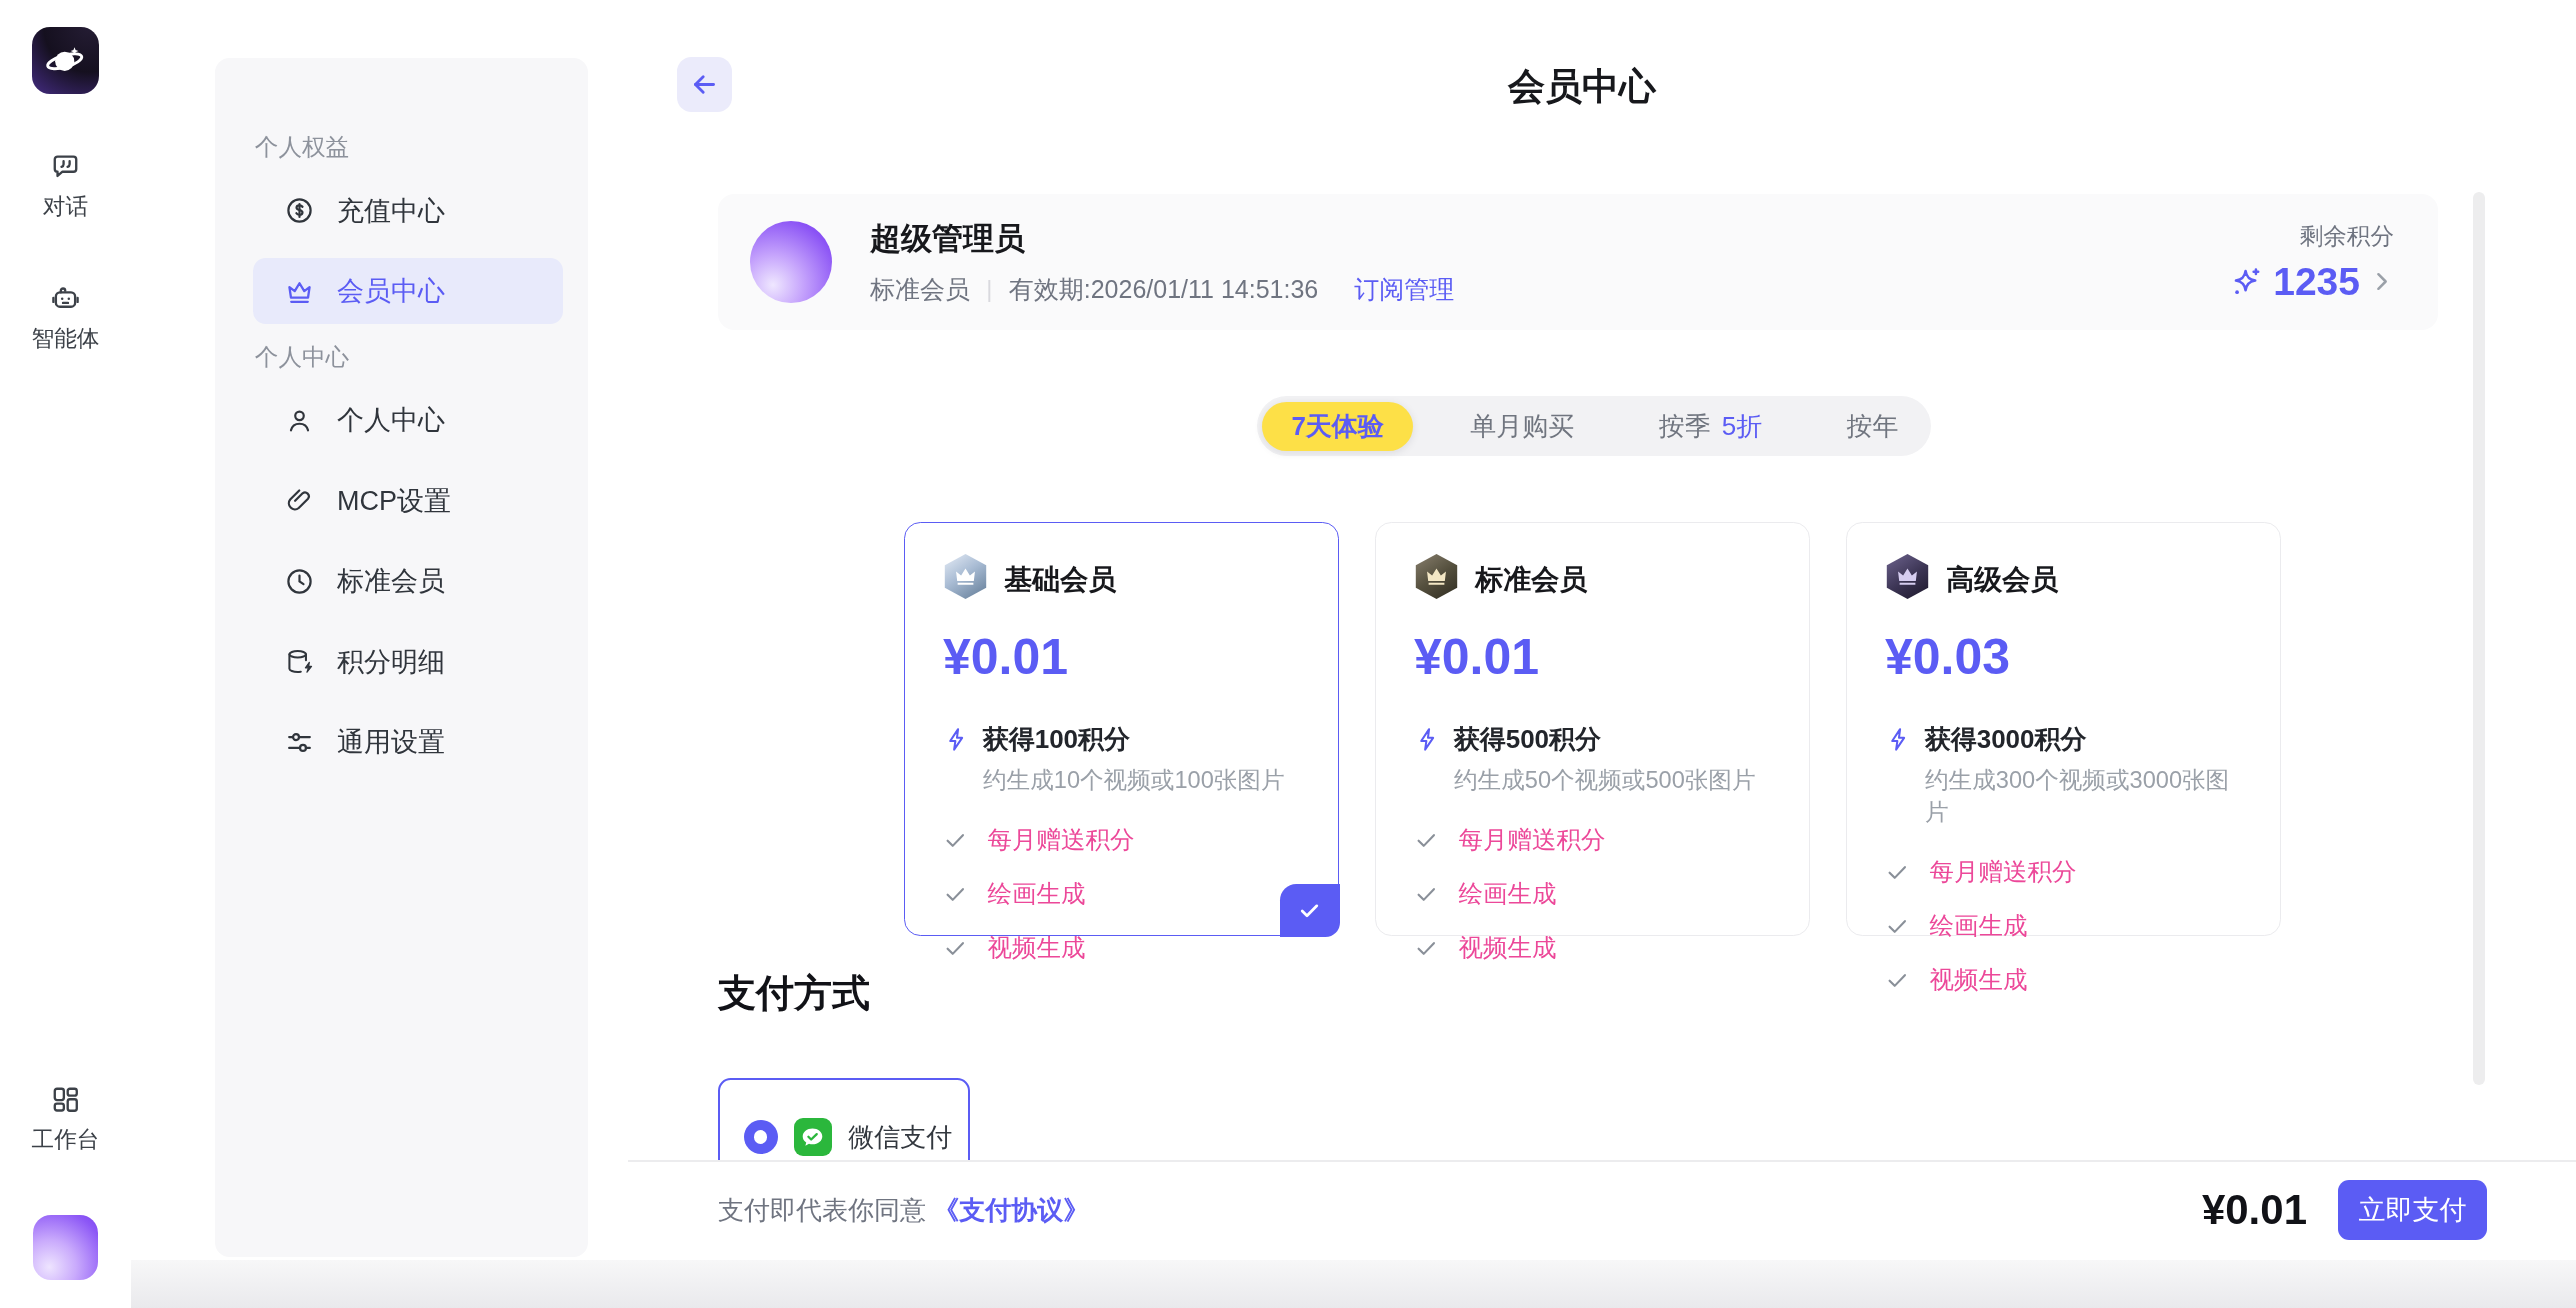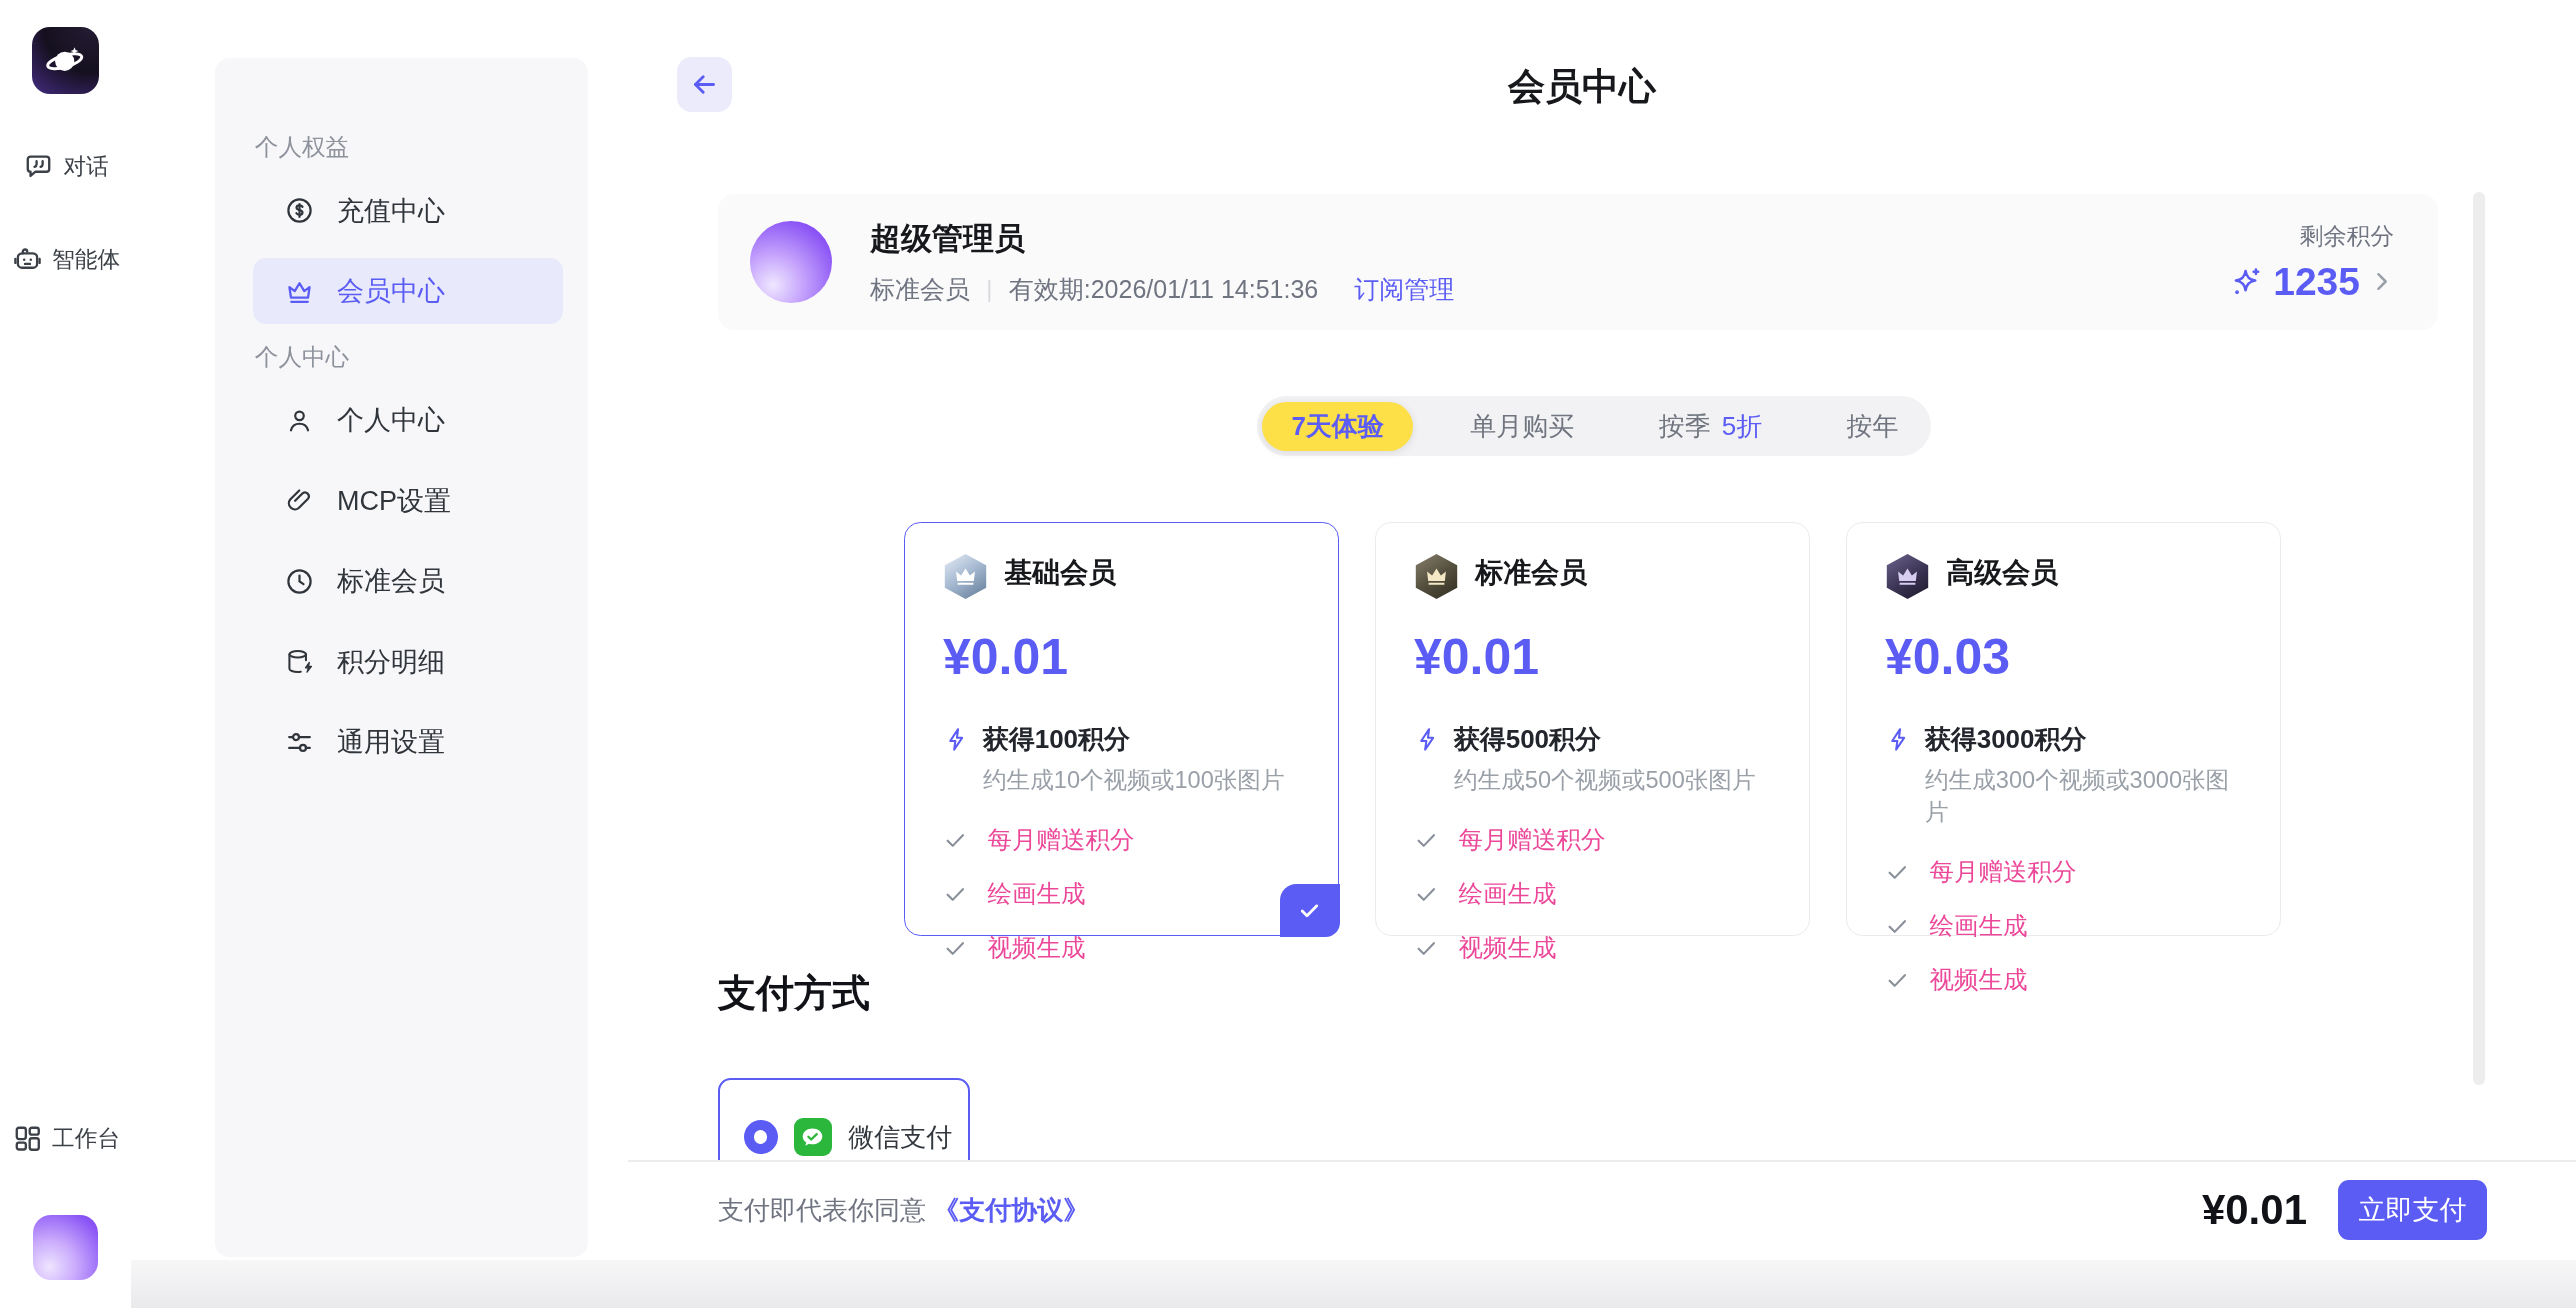--- a/index.html
+++ b/index.html
@@ -6,21 +6,21 @@
   html,body { width:2576px; height:1309px; }
   body { font-family:"Liberation Sans","DejaVu Sans",sans-serif; background:#ffffff; color:#17181c; }
   .app { position:relative; width:2576px; height:1309px; overflow:hidden; background:#ffffff; }
 
   
   .rail { position:absolute; left:0; top:0; width:131px; height:1309px; background:#ffffff; display:flex; flex-direction:column; align-items:center; z-index:30; }
   .logo { width:67px; height:67px; margin-top:27px; border-radius:18px;
           background:radial-gradient(140% 140% at 85% 0%, #241c33 0%, #15101f 48%, #4a2f8f 100%);
           display:flex; align-items:center; justify-content:center; }
   .logo svg { width:47px; height:47px; }
-  .rail-item { display:flex; flex-direction:row; align-items:center; gap:8.2px; cursor:pointer; }
+  .rail-item { display:flex; flex-direction:column; align-items:center; gap:8.2px; cursor:pointer; }
   .rail-item .ri-icon { width:33px; height:33px; color:#3c4148; }
   .rail-item .ri-label { font-size:22.7px; color:#3c4148; }
   .rail-spacer { flex:1; }
   .rail-avatar { width:65px; height:65px; border-radius:18px; margin-bottom:29px;
           background:radial-gradient(circle at 25% 80%, #eee4ff 0%, #c9aafc 38%, #8d58f6 82%, #7c43f0 100%); }
 
   
   .sidebar { position:absolute; left:215px; top:58px; width:373px; height:1199px; background:#f7f7f9; border-radius:14.5px; padding:71px 25px 0 38px; z-index:20; }
   .side-section-label { height:36px; display:flex; align-items:center; font-size:23.6px; color:#8d929c; margin:0 0 12.7px 1.8px; }
   .side-section-label.second { margin-top:12.7px; }
@@ -54,21 +54,21 @@
   .tabs { position:absolute; left:1257px; top:396px; width:674px; height:60px; background:#f2f2f4; border-radius:30px; display:flex; align-items:center; padding:5.4px; }
   .tab { height:49px; display:flex; align-items:center; padding:0 27px; font-size:26px; color:#70757f; cursor:pointer; white-space:nowrap; }
   .tab.active { background:#fde047; border-radius:24.5px; box-shadow:0 1.8px 9px rgba(20,20,40,.10); color:#5b5cf4; font-weight:bold; padding:0 29px; }
   .tab .tab-badge { color:#5b5cf4; margin-left:11px; }
   .tab-gap { flex:1; }
 
   
   .plans { position:absolute; left:904px; top:522px; display:flex; gap:36px; }
   .plan { position:relative; width:435px; height:414px; background:#ffffff; border:1.8px solid #ebebee; border-radius:16.3px; padding:31px 36px 0 38px; cursor:pointer; }
   .plan.selected { border-color:#5b5cf4; }
-  .plan-head { display:flex; align-items:flex-start; gap:16.3px; }
+  .plan-head { display:flex; align-items:flex-end; gap:16.3px; }
   .badge { width:45px; height:45px; clip-path:polygon(50% 0%, 96% 25%, 96% 75%, 50% 100%, 4% 75%, 4% 25%); display:flex; align-items:center; justify-content:center; flex:none; }
   .badge svg { width:27px; height:27px; }
   .badge.silver { background:linear-gradient(145deg,#e8eef7 0%,#a9bcd4 45%,#5e7893 100%); }
   .badge.gold { background:linear-gradient(145deg,#8a8170 0%,#55503e 50%,#2e2b20 100%); }
   .badge.dark { background:linear-gradient(145deg,#6f6590 0%,#3a3352 55%,#1c1729 100%); }
   .plan-name { font-size:28px; font-weight:bold; color:#17181c; }
   .plan-price { margin-top:29px; font-size:50px; font-weight:bold; color:#5b5cf4; }
   .plan-points { margin-top:36px; display:flex; align-items:center; gap:12.7px; }
   .plan-points svg { width:27px; height:27px; color:#5b5cf4; flex:none; }
   .plan-points-text { font-size:26px; font-weight:bold; color:#22252b; }

